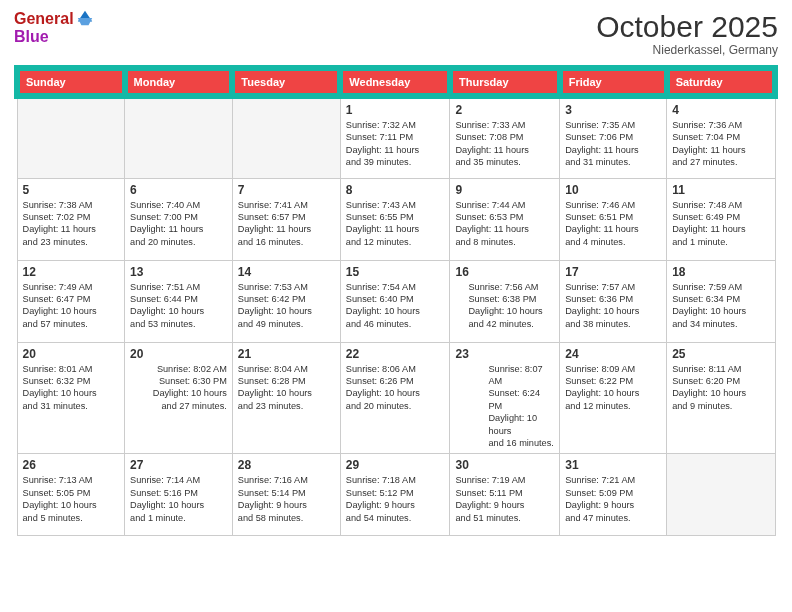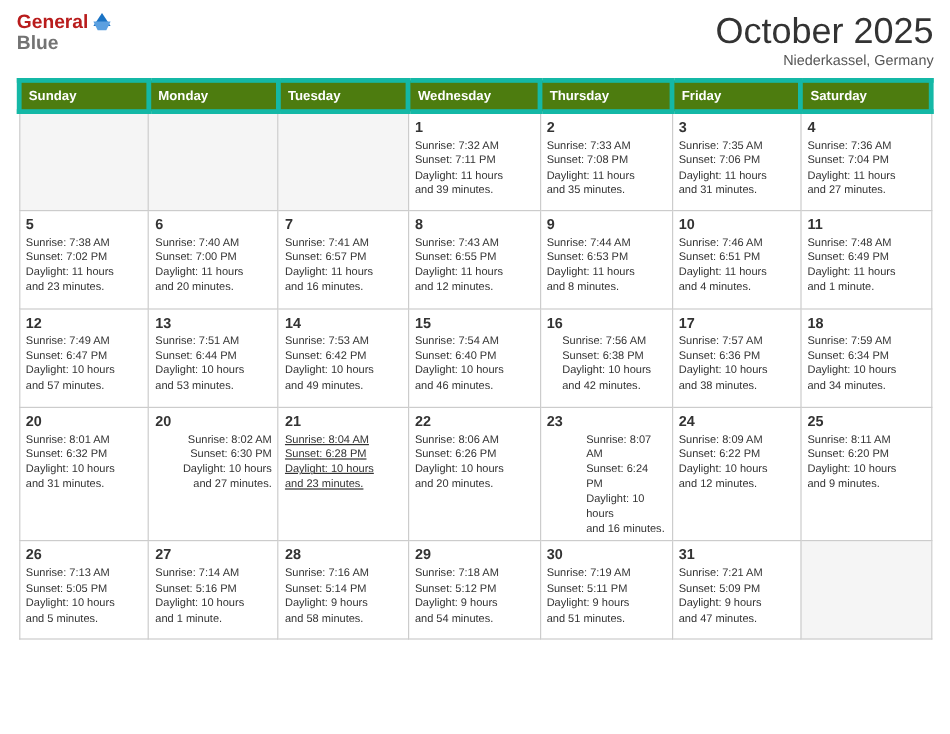--- a/index.html
+++ b/index.html
@@ -32,21 +32,21 @@
       line-height: 1.1;
     }
     .logo-general {
       font-size: 16px;
       font-weight: bold;
       color: #b91c1c;
     }
     .logo-blue {
       font-size: 16px;
       font-weight: bold;
-      color: #737373;
+      color: #a21caf;
     }
     .logo-icon {
       width: 18px;
       height: 18px;
       margin-left: 2px;
       margin-top: -2px;
     }
     .title-block {
       text-align: right;
     }
@@ -59,27 +59,27 @@
     .title-location {
       font-size: 12px;
       color: #555;
     }
     .calendar {
       width: 100%;
       border-collapse: collapse;
       font-size: 10px;
     }
     .calendar th {
-      background-color: #4d7c0f;
+      background-color: #ef4444;
       color: #fff;
       text-align: left;
       padding: 5px 6px;
       font-size: 11px;
       font-weight: 600;
-      border: 4px solid #14b8a6;
+      border: 6px solid #14b8a6;
     }
     .calendar td {
       border: 1px solid #ccc;
       vertical-align: top;
       padding: 4px 5px;
       width: 113px;
       height: 82px;
       background: #fff;
     }
     .calendar td.empty {
@@ -284,21 +284,21 @@
           </td>
           <td>
             <div class="day-num">20</div>
             <div class="day-info" style="white-space: pre-line; text-align: right;">Sunrise: 8:02 AM
 Sunset: 6:30 PM
 Daylight: 10 hours
 and 27 minutes.</div>
           </td>
           <td>
             <div class="day-num">21</div>
-            <div class="day-info" style="white-space: pre-line; text-decoration: underline;">Sunrise: 8:04 AM
+            <div class="day-info" style="white-space: pre-line;">Sunrise: 8:04 AM
 Sunset: 6:28 PM
 Daylight: 10 hours
 and 23 minutes.</div>
           </td>
           <td>
             <div class="day-num">22</div>
             <div class="day-info" style="white-space: pre-line;">Sunrise: 8:06 AM
 Sunset: 6:26 PM
 Daylight: 10 hours
 and 20 minutes.</div>

